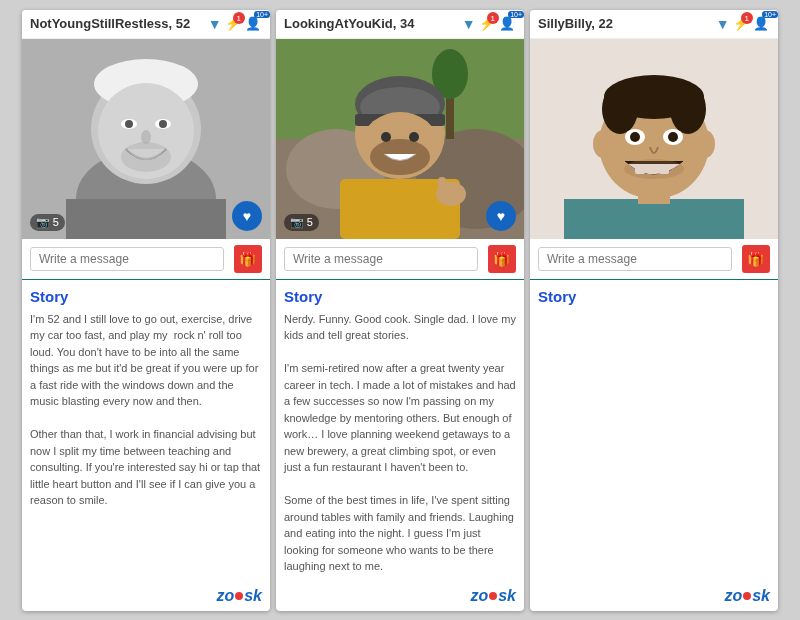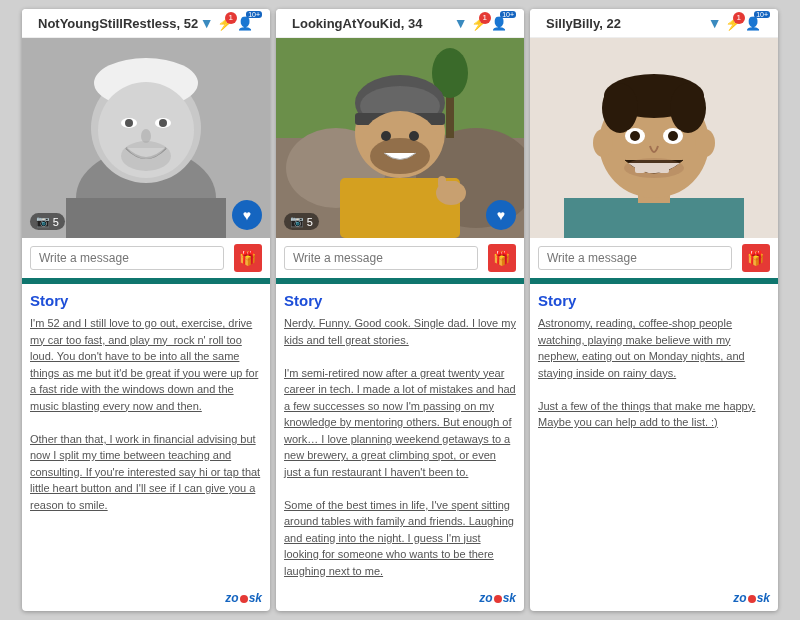--- a/index.html
+++ b/index.html
@@ -23,21 +23,21 @@
       background: #fff;
       border-radius: 4px;
       overflow: hidden;
       box-shadow: 0 1px 4px rgba(0,0,0,0.3);
       display: flex;
       flex-direction: column;
       position: relative;
     }
     .card-header {
       background: #fff;
-      padding: 6px 16px;
+      padding: 6px 8px;
       display: flex;
       justify-content: space-between;
       align-items: center;
       border-bottom: 1px solid #eee;
     }
     .card-username {
       font-size: 13px;
       font-weight: bold;
       color: #333;
     }
@@ -129,21 +129,21 @@
       cursor: pointer;
     }
     .heart-btn span {
       color: white;
       font-size: 14px;
     }
     .message-area {
       display: flex;
       align-items: center;
       padding: 6px 8px;
-      border-bottom: 6px solid #0f766e;
+      border-bottom: 1px solid #0f766e;
       gap: 10px;
       justify-content: flex-end;
     }
     .message-input {
       flex: 1;
       border: 1px solid #ccc;
       border-radius: 3px;
       padding: 4px 8px;
       font-size: 12px;
       color: #999;
@@ -169,26 +169,25 @@
     .story-title {
       font-size: 15px;
       font-weight: bold;
       color: #1d4ed8;
       margin-bottom: 6px;
     }
     .story-text {
       font-size: 11px;
       color: #555;
       line-height: 1.5;
-      text-decoration: underline;
     }
     .zoosk-logo {
       text-align: right;
       padding: 4px 8px 6px;
-      font-size: 12px;
+      font-size: 16px;
       font-weight: bold;
       color: #1565c0;
       font-style: italic;
     }
     .zoosk-logo .dot {
       display: inline-block;
       width: 8px;
       height: 8px;
       background: #e53935;
       border-radius: 50%;
@@ -400,23 +399,19 @@
       </svg>
     </div>
     <div class="message-area">
       <input class="message-input" type="text" placeholder="Write a message" style="">
       <div class="gift-btn">
         <span>🎁</span>
       </div>
     </div>
     <div class="story-area">
       <div class="story-title">Story</div>
-      <div class="story-text">
-        Astronomy, reading, coffee-shop people watching, playing make believe with my nephew, eating out on Monday nights, and staying inside on rainy days.<br><br>
-        Just a few of the things that make me happy. Maybe you can help add to the list.  :)
-      </div>
     </div>
     <div class="zoosk-logo">
       zo<span class="dot"></span>sk
     </div>
   </div>
 
 </div>
 
 </body></html>

